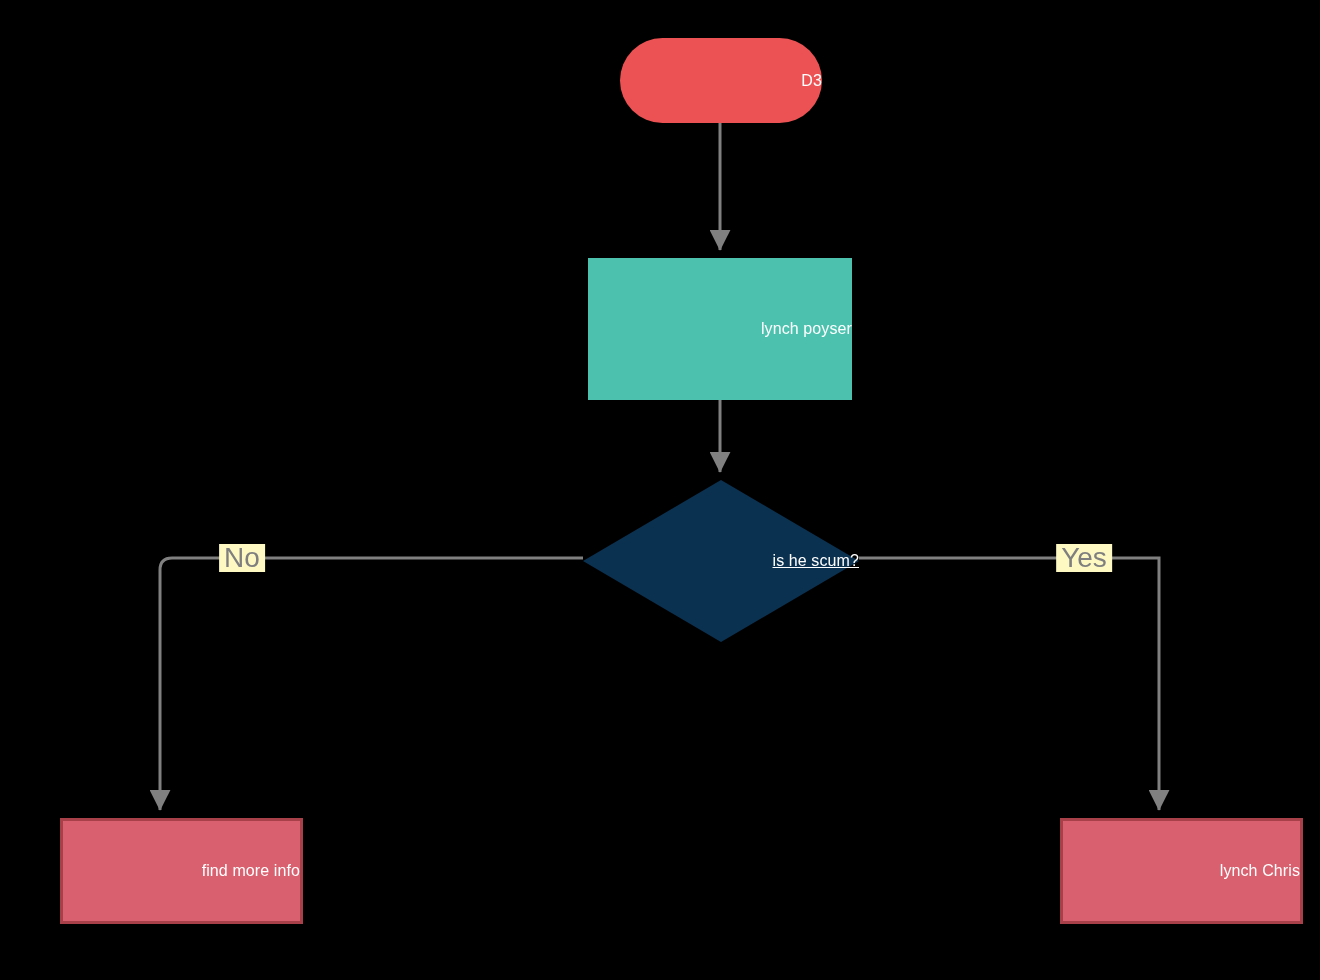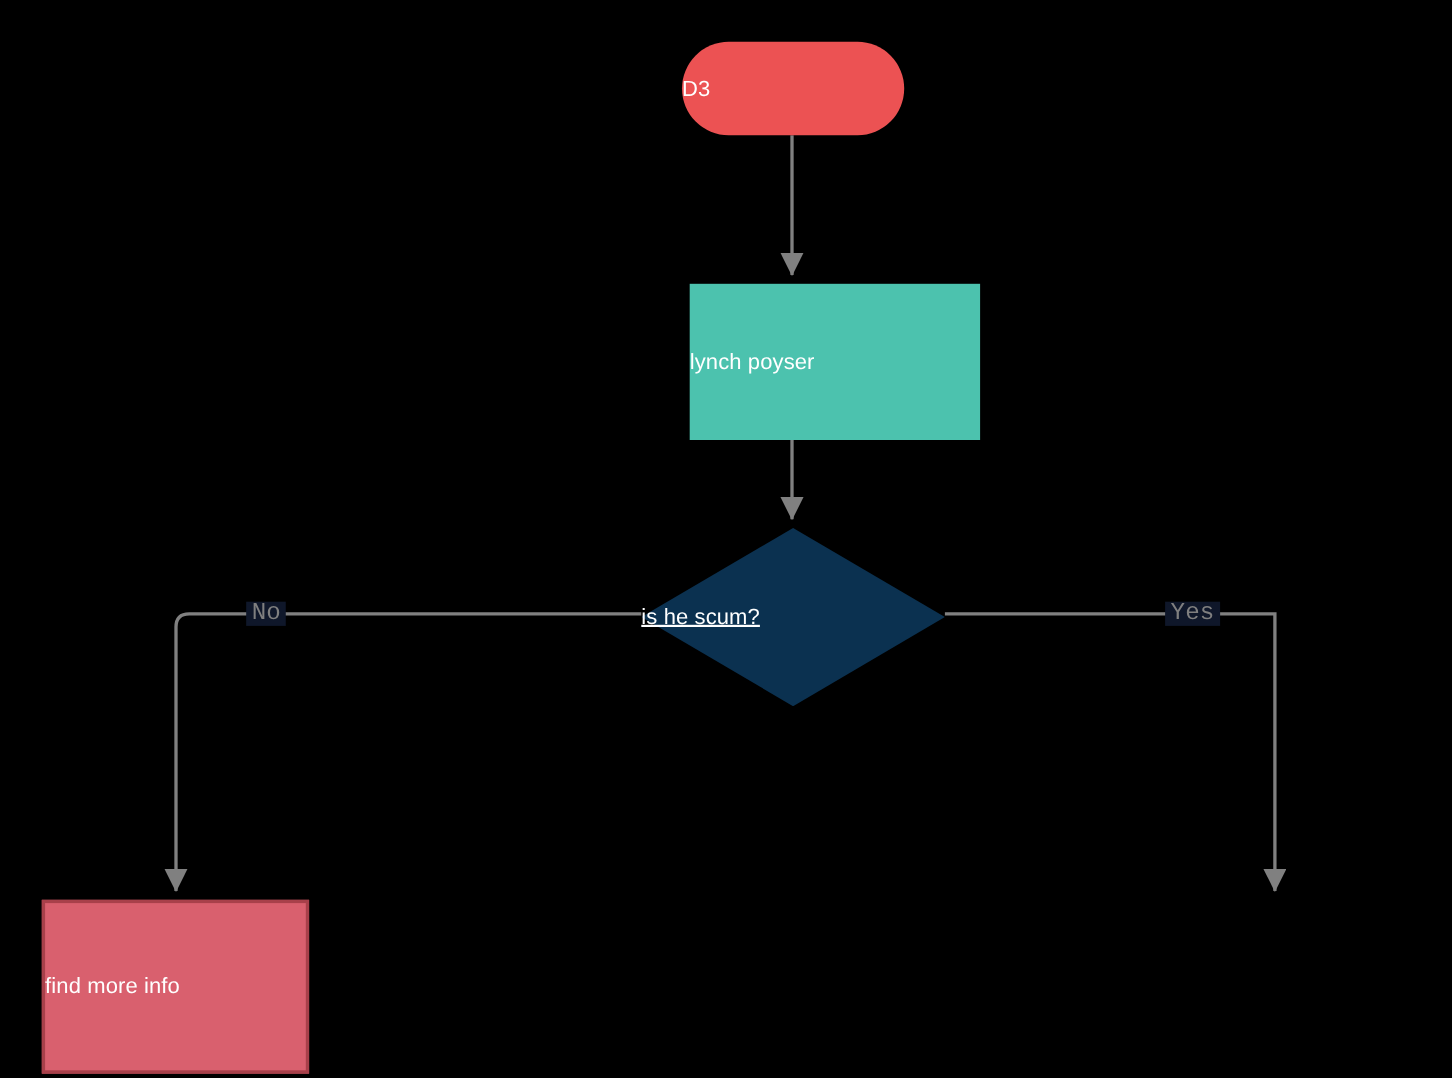--- a/index.html
+++ b/index.html
@@ -25,24 +25,24 @@
     top: 0;
     width: 1320px;
     height: 980px;
     pointer-events: none;
   }
 
   .node {
     position: absolute;
     display: flex;
     align-items: center;
-    justify-content: flex-start;
+    justify-content: flex-end;
     box-sizing: border-box;
     color: #ffffff;
-    font-size: 20px;
+    font-size: 16px;
     font-weight: 400;
     line-height: 1;
     letter-spacing: 0.1px;
     text-align: center;
     white-space: nowrap;
   }
 
   
   .node-stadium {
     left: 620px;
@@ -53,21 +53,20 @@
     border-radius: 43px;
   }
 
   
   .node-process-teal {
     left: 588px;
     top: 258px;
     width: 264px;
     height: 142px;
     background: #4cc2ae;
-    margin-left: 39px;
   }
 
   
   .node-decision {
     left: 583px;
     top: 480px;
     width: 276px;
     height: 162px;
     background: transparent;
     text-decoration: underline;
@@ -82,36 +81,37 @@
     clip-path: polygon(50% 0%, 100% 50%, 50% 100%, 0% 50%);
   }
   .node-decision .node-label {
     position: relative;
     z-index: 2;
   }
 
   
   .node-terminal {
     width: 243px;
-    height: 158px;
+    height: 106px;
     background: #d9606e;
     border: 3px solid #a8404a;
+    margin-left: 22px;
   }
   .node-terminal-left  { left: 38px;   top: 818px; }
   .node-terminal-right { left: 1038px; top: 818px; }
 
   
   .edge-label {
     position: absolute;
     color: #7f7f7f;
-    font-size: 22px;
-    font-family: Liberation Mono, monospace;
+    font-size: 28px;
+    font-family: Liberation Sans, sans-serif;
     line-height: 1;
     white-space: nowrap;
-    background: #0f172a;
+    background: #fef9c3;
     padding: 0 5px;
     transform: translate(-50%, -50%);
   }
   .edge-label-no  { left: 242px;  top: 558px; }
   .edge-label-yes { left: 1084px; top: 558px; }
 </style>
 </head>
 <body>
 
 <div id="flowchart-canvas">
@@ -142,18 +142,21 @@
 
   <div class="node node-decision">
     <div class="diamond-shape"></div>
     <span class="node-label">is he scum?</span>
   </div>
 
   <div class="node node-terminal node-terminal-left">
     <span class="node-label">find more info</span>
   </div>
 
+  <div class="node node-terminal node-terminal-right">
+    <span class="node-label">lynch Chris</span>
+  </div>
 
   <div class="edge-label edge-label-no">No</div>
 
   <div class="edge-label edge-label-yes">Yes</div>
 
 </div>
 
 </body></html>

